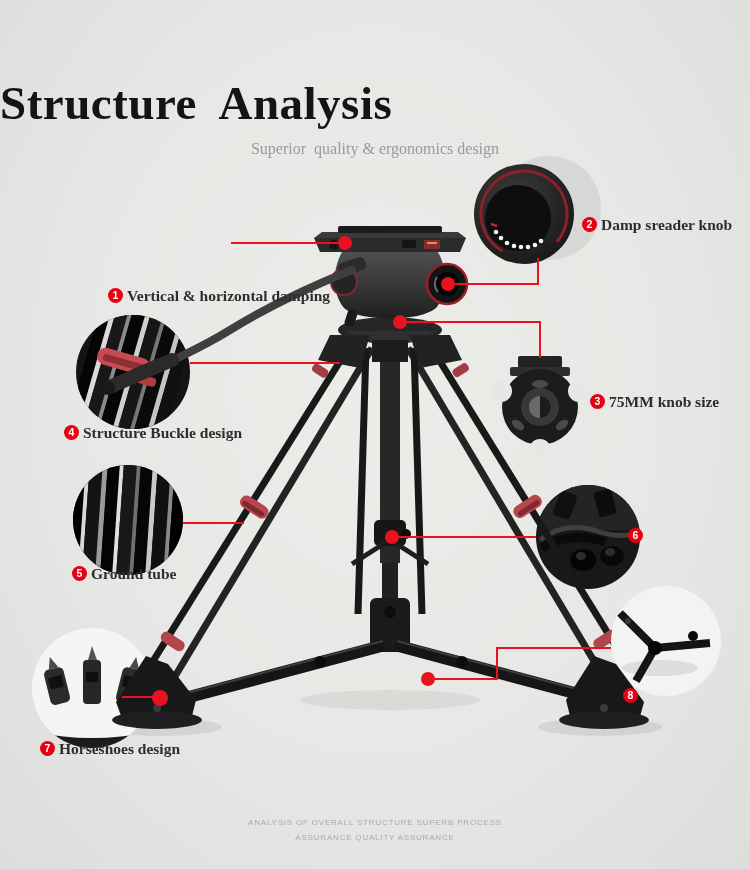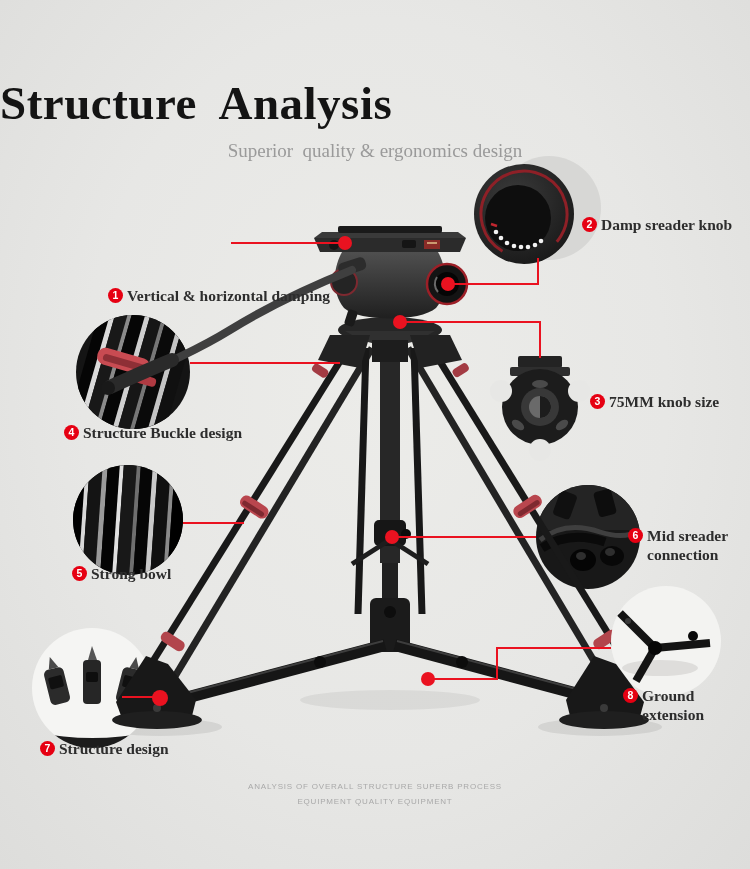--- a/index.html
+++ b/index.html
@@ -7,38 +7,38 @@
     position:relative; width:750px; height:869px; overflow:hidden;
     background: radial-gradient(ellipse at 50% 45%, #ecece9 0%, #e7e7e5 55%, #dddddb 100%);
     font-family:"Liberation Serif", serif;
   }
   .title {
     position:absolute; top:76px; left:0; width:100%; 
     font-size:47px; font-weight:bold; color:#141414; word-spacing:12px; letter-spacing:.5px;
   }
   .subtitle {
     position:absolute; top:140px; left:0; width:100%; text-align:center;
-    font-size:19px; color:#9a9a9a; white-space:pre;
+    font-size:16px; color:#9a9a9a; white-space:pre;
   }
   svg.scene { position:absolute; left:0; top:0; }
   .callout {
     position:absolute; display:flex; align-items:flex-start; gap:4px;
     font-size:15.5px; font-weight:bold; color:#2d2d2d; z-index:5; line-height:1.25;
   }
   .badge {
     flex:0 0 15px; width:15px; height:15px; border-radius:50%;
     background:#e60012; color:#fff; font-size:10.5px; line-height:15px; text-align:center;
     font-family:"Liberation Sans", sans-serif; font-weight:bold; margin-top:2px;
   }
   .c1{left:108px; top:286px;} .c2{left:582px; top:215px;} .c3{left:590px; top:392px;}
   .c4{left:64px;  top:423px;} .c5{left:72px;  top:564px;} .c6{left:628px; top:526px;}
   .c7{left:40px;  top:739px;} .c8{left:623px; top:686px;}
   .c6 .text { width:92px; }
   .footer {
-    position:absolute; top:779px; left:0; width:100%; text-align:center; z-index:5;
+    position:absolute; top:815px; left:0; width:100%; text-align:center; z-index:5;
     font-family:"Liberation Sans", sans-serif; font-size:8px; letter-spacing:.8px;
     color:#a9a9a9; line-height:15px;
   }
 </style>
 </head>
 <body>
 
 <div class="canvas">
 
   <div class="title">Structure Analysis</div>
@@ -314,33 +314,31 @@
   <div class="callout c3">
     <span class="badge">3</span>
     <span class="text">75MM knob size</span>
   </div>
   <div class="callout c4">
     <span class="badge">4</span>
     <span class="text">Structure Buckle design</span>
   </div>
   <div class="callout c5">
     <span class="badge">5</span>
-    <span class="text">Strong bowl</span>
+    <span class="text">Ground tube</span>
   </div>
   <div class="callout c6">
     <span class="badge">6</span>
-    <span class="text">Mid sreader connection</span>
   </div>
   <div class="callout c7">
     <span class="badge">7</span>
-    <span class="text">Structure design</span>
+    <span class="text">Horseshoes design</span>
   </div>
   <div class="callout c8">
     <span class="badge">8</span>
-    <span class="text">Ground extension</span>
   </div>
 
   <div class="footer">
     <div>ANALYSIS OF OVERALL STRUCTURE SUPERB PROCESS</div>
-    <div>EQUIPMENT QUALITY EQUIPMENT</div>
+    <div>ASSURANCE QUALITY ASSURANCE</div>
   </div>
 
 </div>
 
 </body></html>

